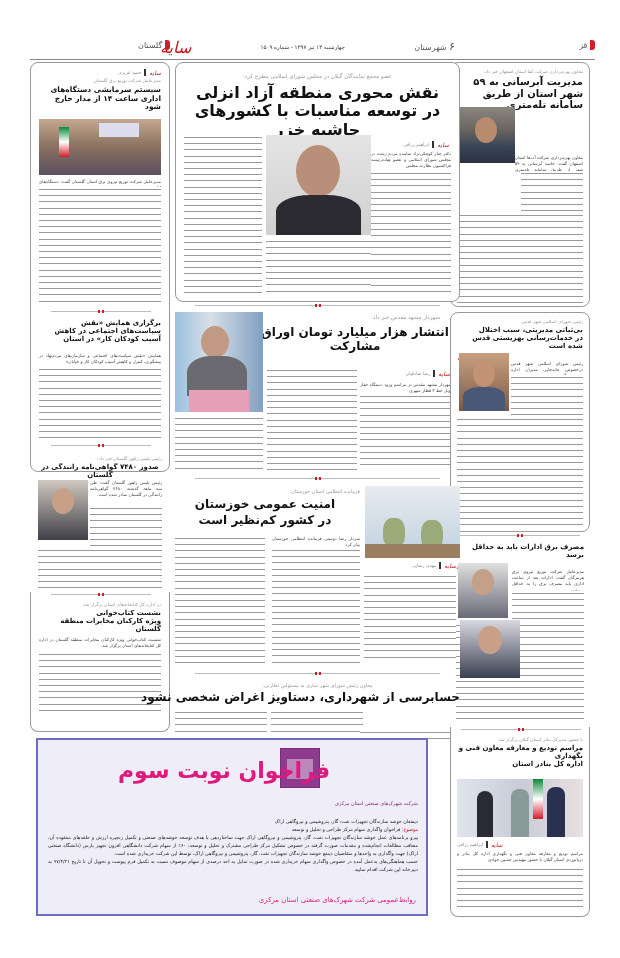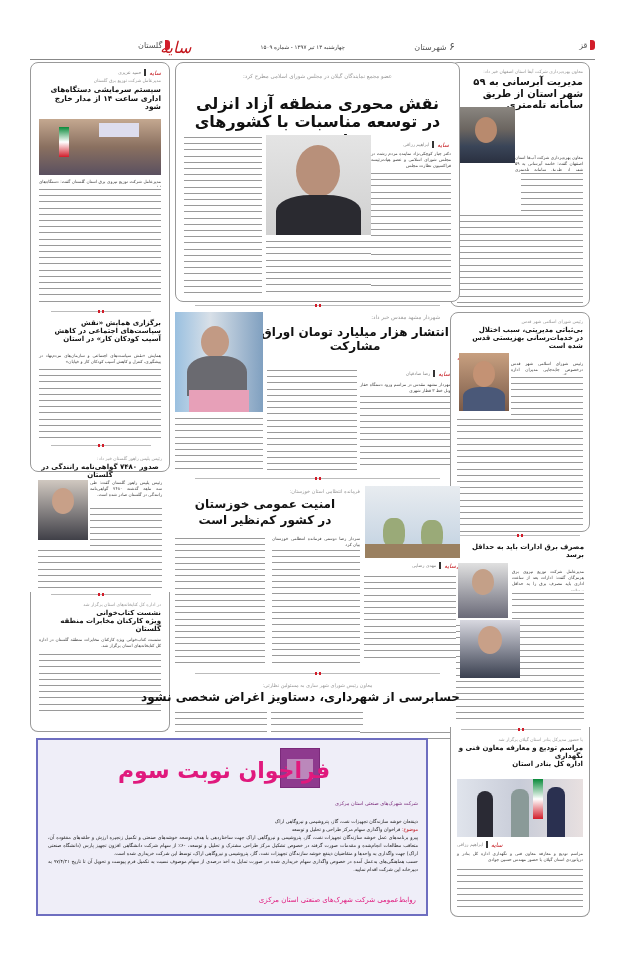--- a/index.html
+++ b/index.html
@@ -62,21 +62,21 @@
   <div class="photo" style="top:44px;left:8px;width:56px;height:56px;background:linear-gradient(#8a8680,#6b6560 40%,#3a4558 70%,#2a3040)">
     <div style="position:absolute;left:16px;top:10px;width:22px;height:26px;border-radius:50%;background:#b88a6e"></div>
   </div>
   <div class="txt" style="position:absolute;top:92px;right:6px;width:68px">معاون بهره‌برداری شرکت آب‌فا استان اصفهان گفت: خاتمه آبرسانی به ۵۹ شهر از طریق سامانه تله‌متری مدیریت می‌شود.</div>
   <div class="lines" style="position:absolute;top:108px;right:6px;left:70px;height:40px"></div>
   <div class="lines" style="position:absolute;top:150px;right:6px;left:6px;height:90px"></div>
 </div>
 
 <div class="box" style="top:62px;left:175px;width:285px;height:240px">
   <div class="kicker" style="margin-top:10px">عضو مجمع نمایندگان گیلان در مجلس شورای اسلامی مطرح کرد:</div>
-  <div class="headline" style="font-size:16px;margin-top:16px">نقش محوری منطقه آزاد انزلی</div>
+  <div class="headline" style="font-size:16px;margin-top:5px">نقش محوری منطقه آزاد انزلی</div>
   <div class="headline" style="font-size:16px">در توسعه مناسبات با کشورهای حاشیه خزر</div>
   <div class="byline" style="position:absolute;top:78px;right:10px">
     <span class="sig">سایه</span>
       <span class="bar"></span>
       <span>ابراهیم رزاقی</span>
   </div>
   <div class="photo" style="top:72px;left:90px;width:105px;height:100px;background:linear-gradient(#e4e4e4,#d0d0d0)">
     <div style="position:absolute;left:30px;top:10px;width:44px;height:52px;border-radius:50%;background:#b8907a"></div>
     <div style="position:absolute;left:10px;top:60px;width:85px;height:40px;border-radius:40% 40% 0 0;background:#2a2a30"></div>
   </div>

